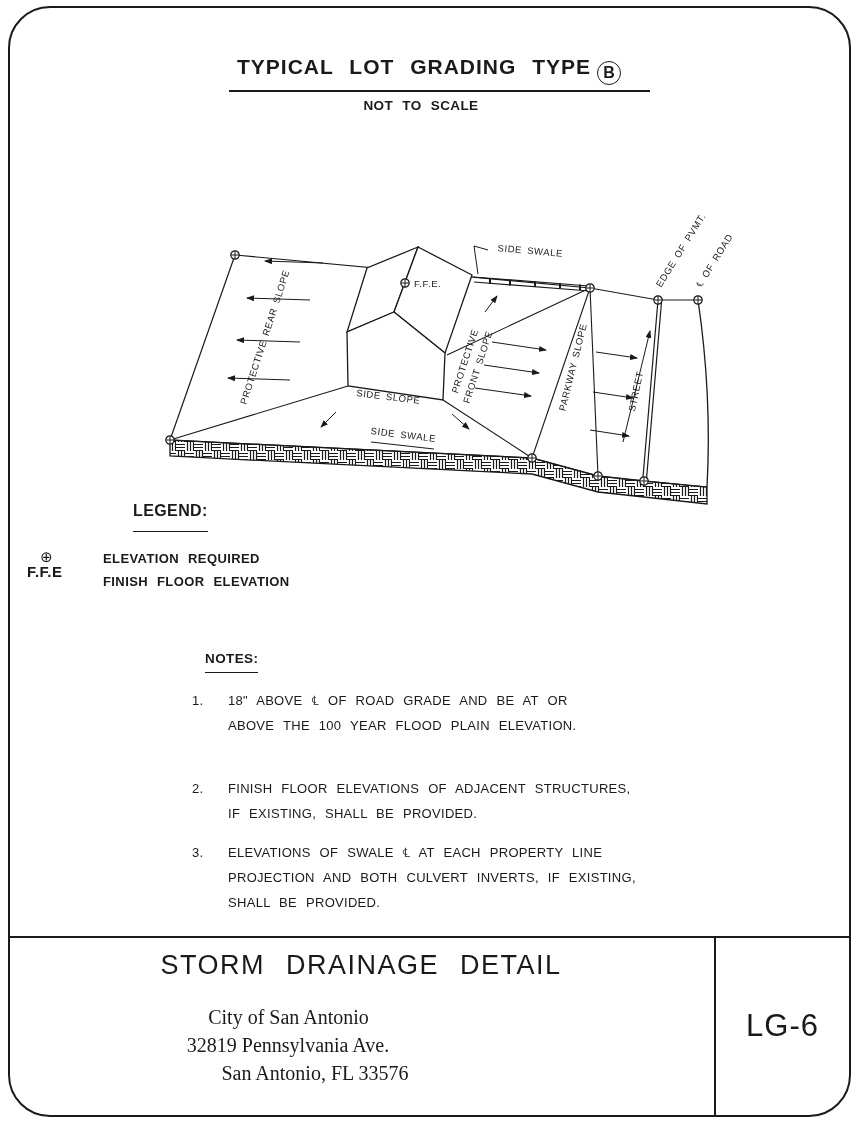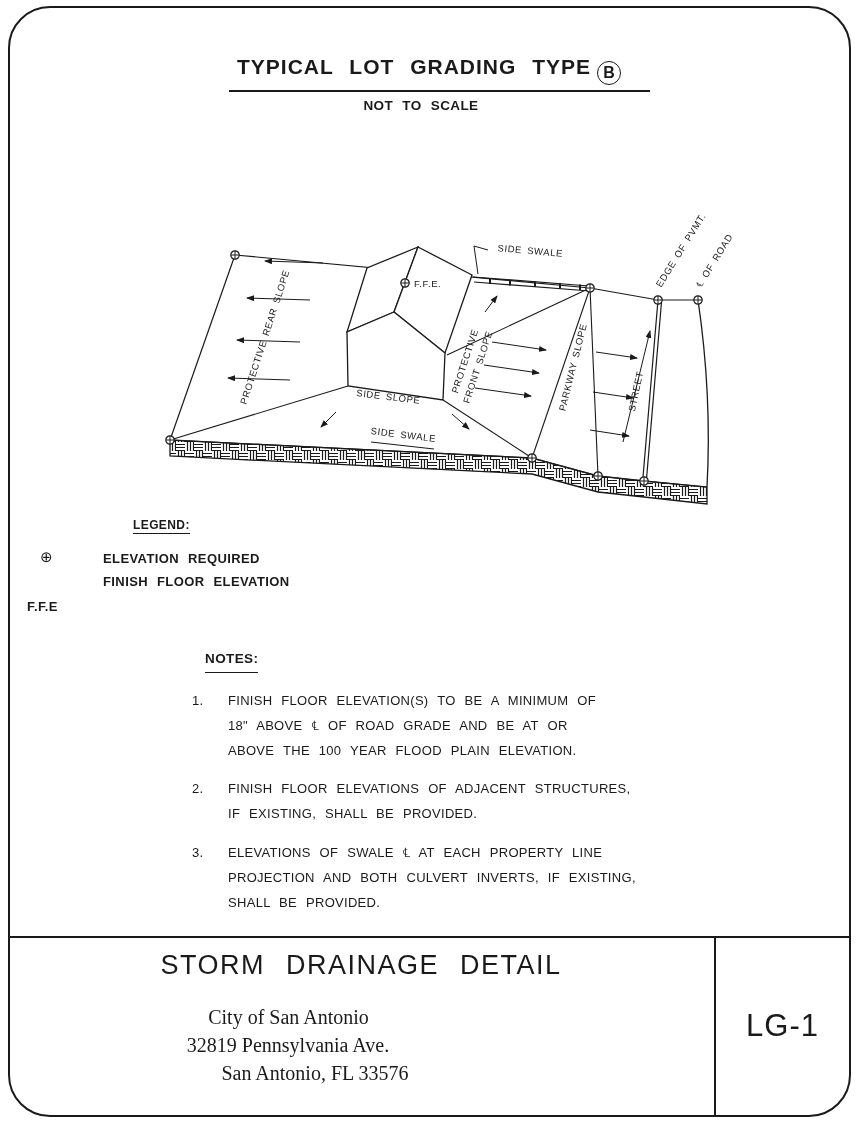--- a/index.html
+++ b/index.html
@@ -19,24 +19,24 @@
   .circle-b { display:inline-flex; align-items:center; justify-content:center;
               width:24px; height:24px; border:1.7px solid #1a1a1a; border-radius:50%;
               font-size:16px; letter-spacing:0; margin-left:6px; vertical-align:-4px; }
   .title-underline { left:229px; top:90px; width:421px; height:2px; background:#1a1a1a; }
   .subtitle { left:0; top:98px; width:842px; text-align:center; font-size:13.5px; }
 
   .diagram-svg { left:140px; top:190px; width:600px; height:330px; }
   .diagram-svg text { fill:#1a1a1a; font-family:"Liberation Sans",sans-serif;
                       font-size:9.5px; letter-spacing:.6px; word-spacing:2px; }
 
-  .legend-heading { left:133px; top:518px; font-size:12px;
-                    border-bottom:1.6px solid #1a1a1a; padding-bottom:1px; }
+  .legend-heading { left:133px; top:502px; font-size:16px;
+                    border-bottom:1.6px solid #1a1a1a; padding-bottom:11px; }
   .legend-sym  { left:40px;  top:548px; font-size:15px; }
-  .legend-key  { left:27px;  top:599px; font-size:13px; }
+  .legend-key  { left:27px;  top:563px; font-size:15px; }
   .lg-text-1   { left:103px; top:551px; font-size:13px; }
   .lg-text-2   { left:103px; top:574px; font-size:13px; }
 
   .notes-heading { left:205px; top:651px; font-size:13.5px;
                    border-bottom:1.6px solid #1a1a1a; padding-bottom:6px; }
   .note { position:absolute; left:192px; padding-left:36px;
           font-size:13px; line-height:25px; letter-spacing:.3px; word-spacing:5px; }
   .note .num { position:absolute; left:0; top:0; }
   .note div { white-space:nowrap; }
   .note-1 { top:688px; } .note-2 { top:776px; } .note-3 { top:840px; }
@@ -165,33 +165,32 @@
 <div class="abs legend-heading cad">LEGEND:</div>
 <div class="abs legend-sym">⊕</div>
 <div class="abs lg-text-1 cad">ELEVATION REQUIRED</div>
 <div class="abs legend-key cad">F.F.E</div>
 <div class="abs lg-text-2 cad">FINISH FLOOR ELEVATION</div>
 
 <div class="abs notes-heading cad">NOTES:</div>
 
 <div class="note note-1">
   <span class="num">1.</span>
-  <div>FINISH FLOOR ELEVATION(S) TO BE A MINIMUM OF</div>
   <div>18" ABOVE ℄  OF ROAD GRADE AND BE AT OR</div>
   <div>ABOVE THE 100 YEAR FLOOD PLAIN ELEVATION.</div>
 </div>
 <div class="note note-2">
   <span class="num">2.</span>
   <div>FINISH FLOOR ELEVATIONS OF ADJACENT STRUCTURES,</div>
   <div>IF EXISTING, SHALL BE PROVIDED.</div>
 </div>
 <div class="note note-3">
   <span class="num">3.</span>
   <div>ELEVATIONS OF SWALE ℄  AT EACH PROPERTY LINE</div>
   <div>PROJECTION AND BOTH CULVERT INVERTS, IF EXISTING,</div>
   <div>SHALL BE PROVIDED.</div>
 </div>
 
 <div class="abs tb-title">STORM DRAINAGE DETAIL</div>
 <div class="abs tb-agency">City of San Antonio</div>
 <div class="abs tb-addr">32819 Pennsylvania Ave.</div>
 <div class="abs tb-city">San Antonio, FL 33576</div>
-<div class="abs tb-sheet">LG-1</div>
+<div class="abs tb-sheet">LG-6</div>
 
 </body></html>

